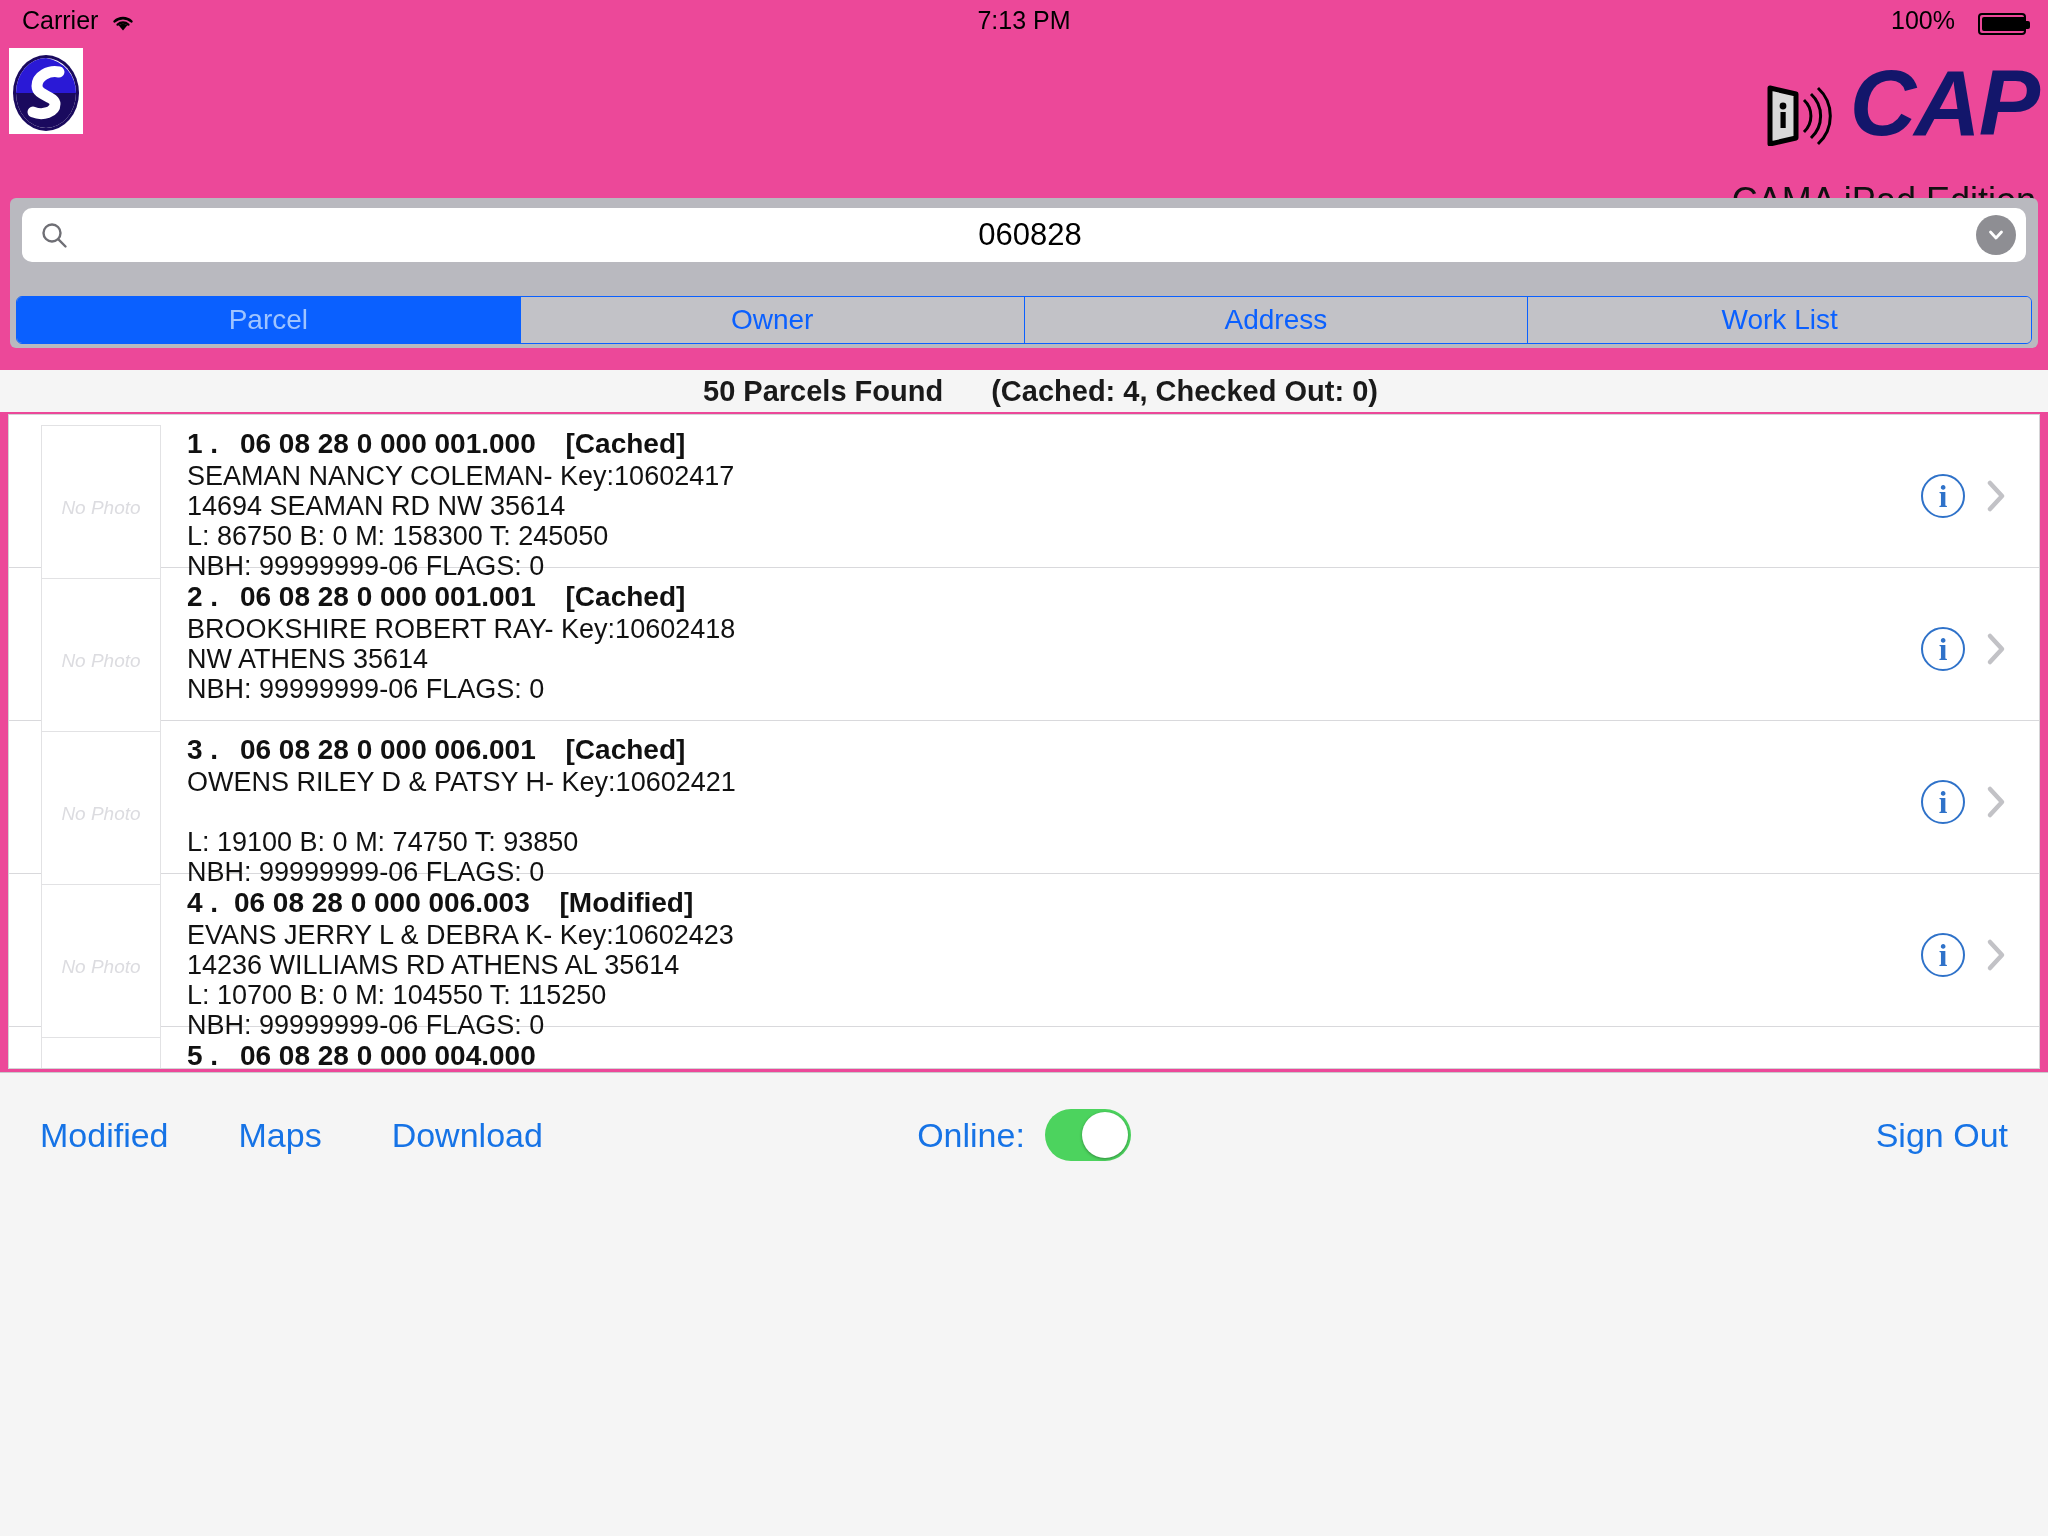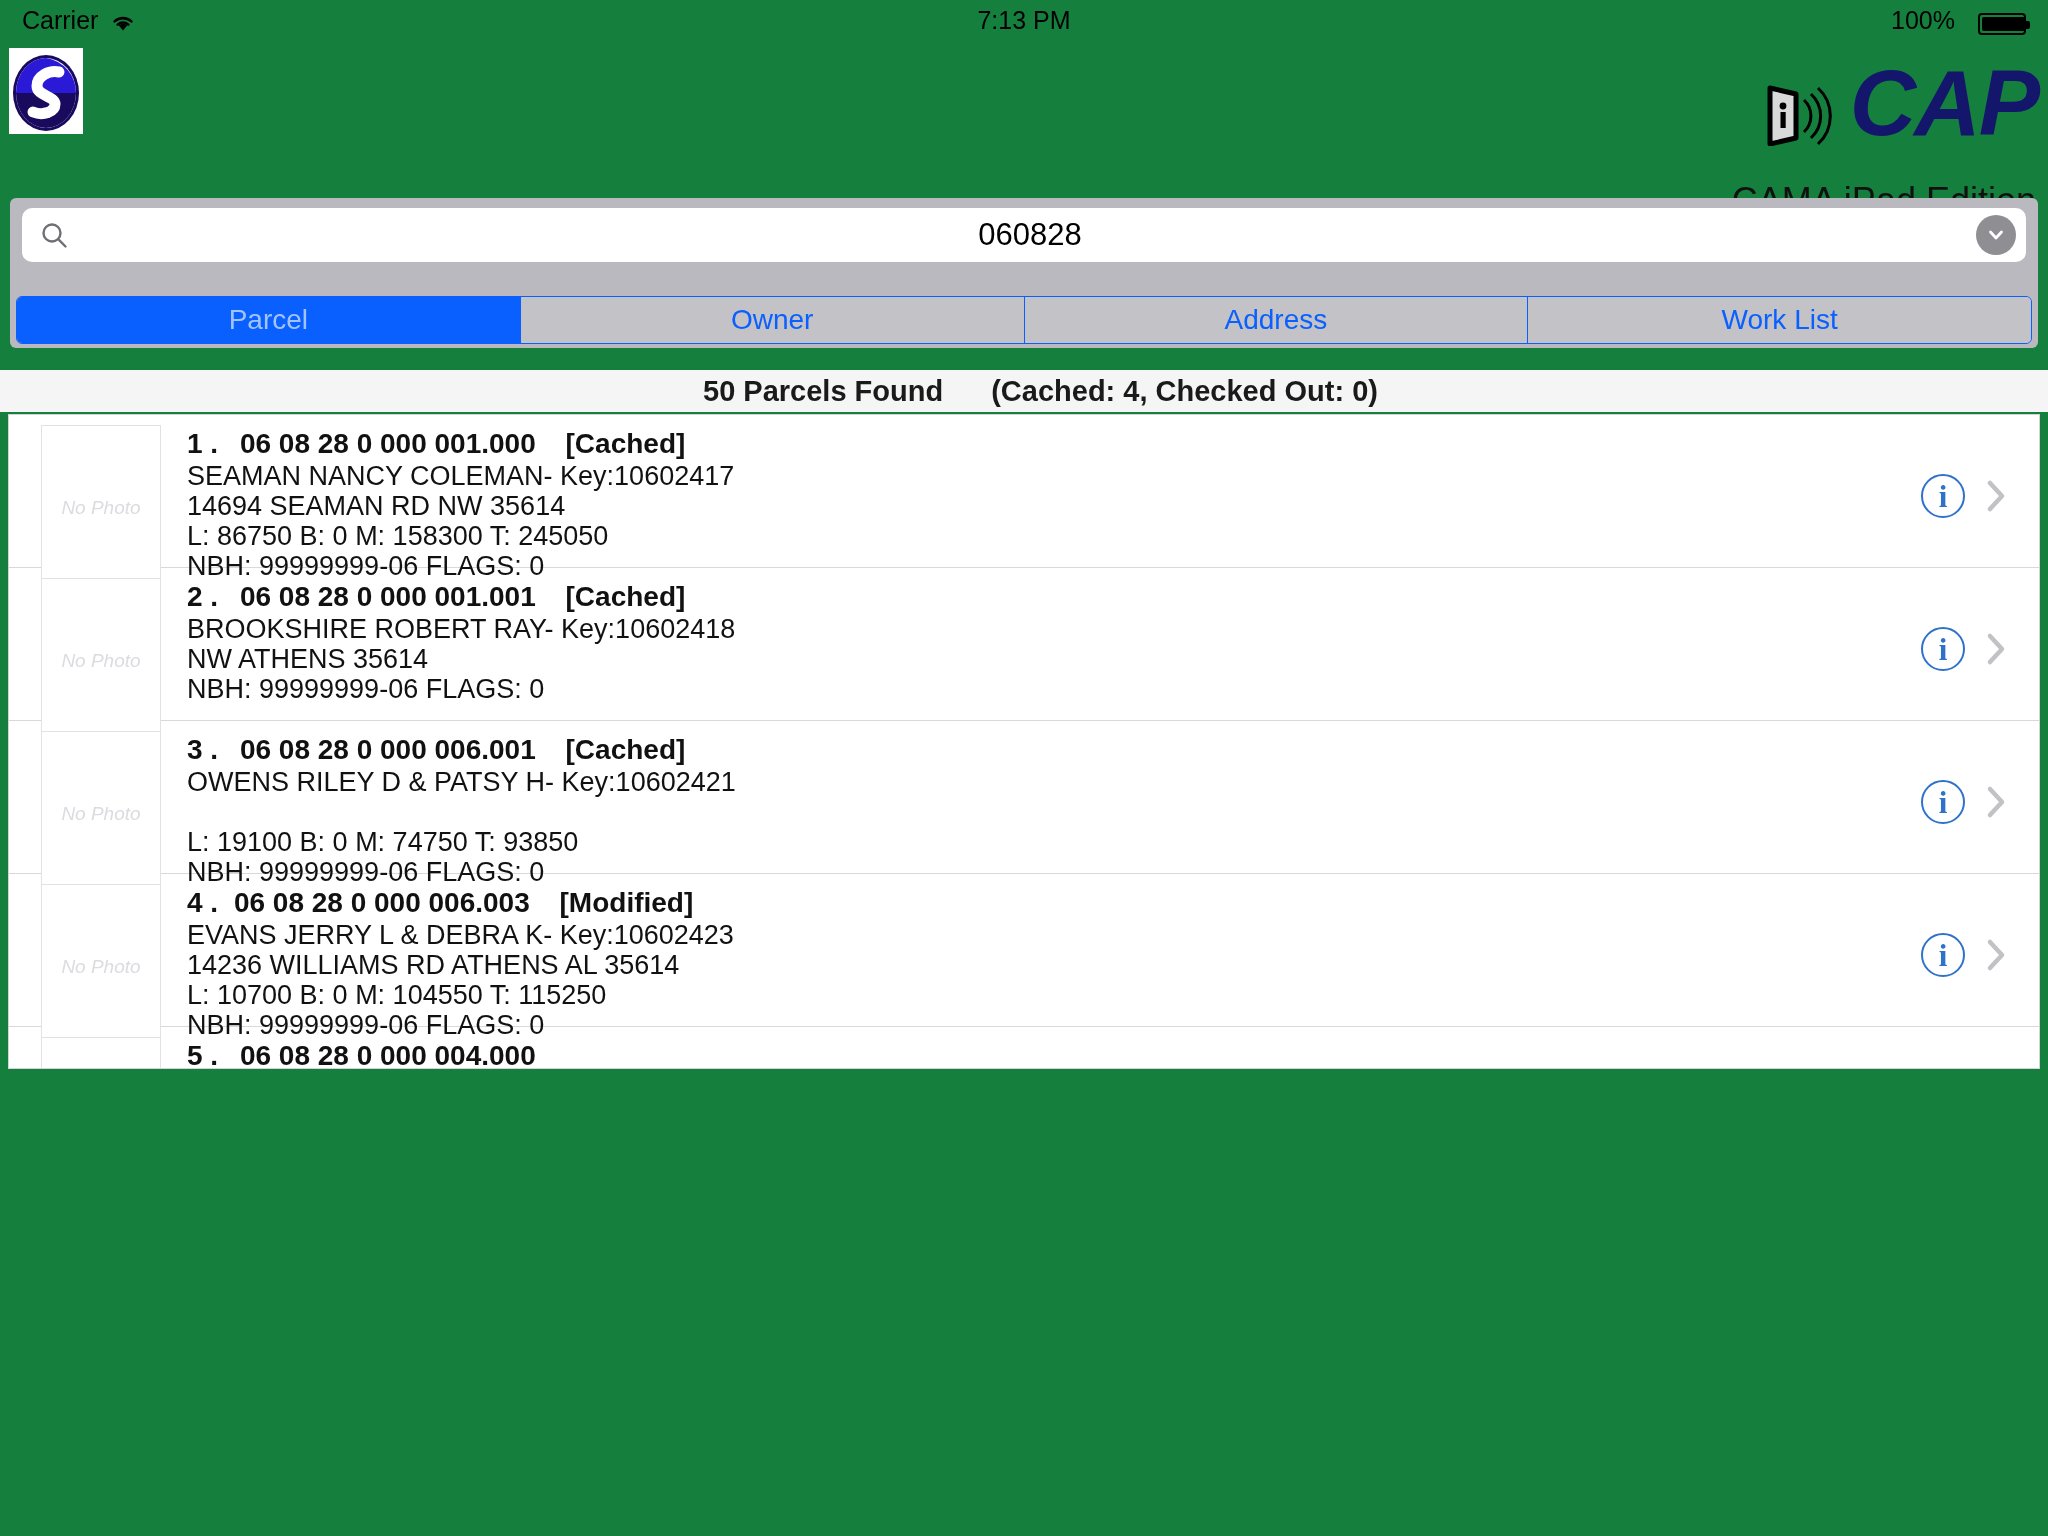--- a/index.html
+++ b/index.html
@@ -2,21 +2,21 @@
 <html><head>
 <meta charset="utf-8">
 <style>
   * { box-sizing: border-box; margin: 0; padding: 0; }
   html, body {
     width: 2048px; height: 1536px;
     font-family: "Liberation Sans", sans-serif;
     background: #f5f5f5;
     overflow: hidden;
   }
-  #app { position: relative; width: 2048px; height: 1536px; background: #15803d; }
+  #app { position: relative; width: 2048px; height: 1536px; background: #ec4899; }
 
   
   .statusbar {
     height: 40px; width: 100%;
     display: flex; align-items: center;
     padding: 0 22px;
     font-size: 25px; color: #000;
     position: relative;
   }
   .sb-left { display: flex; align-items: center; gap: 12px; }
@@ -404,14 +404,30 @@
 
       </div>
       <div class="row-actions">
         
         
       </div>
     </div>
 
   </div>
 
+  <div class="toolbar">
+    <div class="toolbar-inner">
+      <span class="tb-link">Modified</span>
+      <span class="tb-link">Maps</span>
+      <span class="tb-link">Download</span>
+
+      <span class="tb-center">
+        <span class="online-label">Online:</span>
+        <span class="switch">
+          <span class="switch-knob"></span>
+        </span>
+      </span>
+
+      <span class="tb-right">Sign Out</span>
+    </div>
+  </div>
 
 </div>
 
 </body></html>

